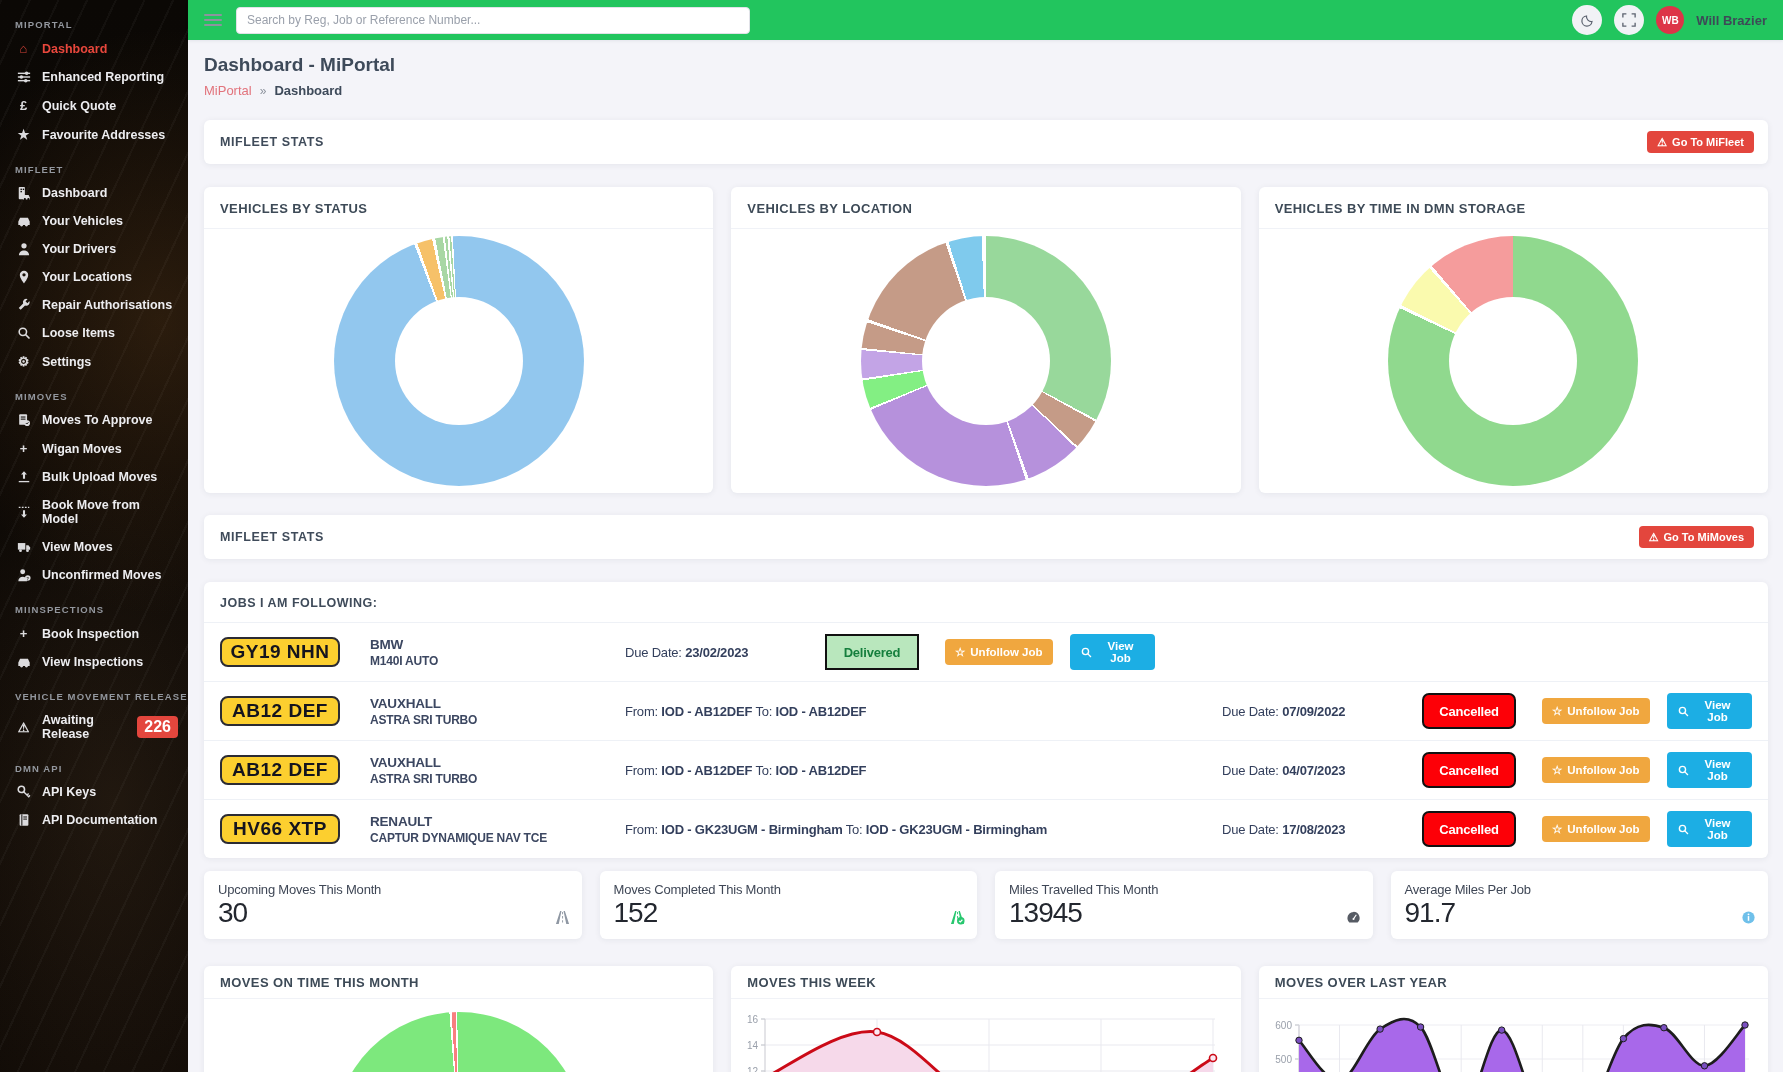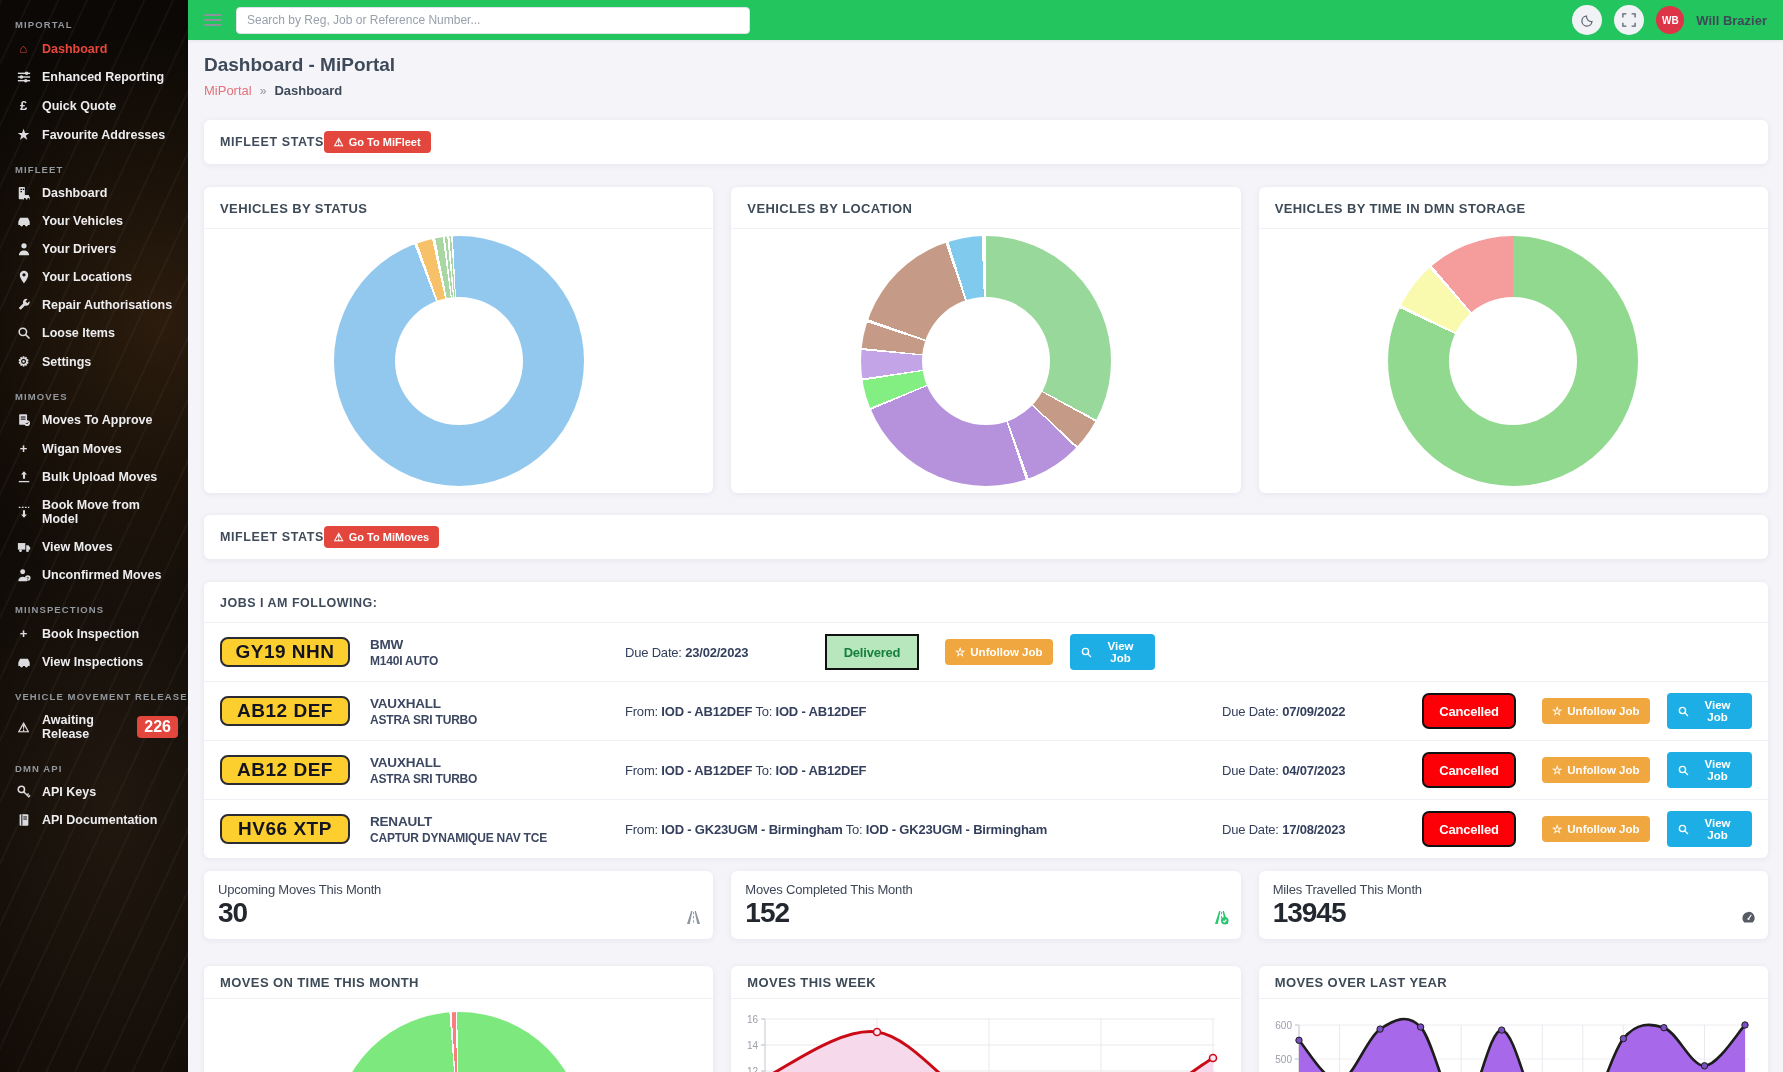--- a/index.html
+++ b/index.html
@@ -43,21 +43,21 @@
 
   
   .content { padding:14px 15px 0 16px; flex:1; overflow:hidden; }
   .page-title { font-size:19px; font-weight:bold; color:#3e4a5a; }
   .breadcrumb { margin-top:7px; font-size:13px; display:flex; gap:8px; align-items:center; }
   .bc-link { color:#e2737c; cursor:pointer; }
   .bc-sep { color:#8d939e; font-size:12px; }
   .bc-current { color:#3e4a5a; font-weight:bold; }
 
   .card { background:#fff; border-radius:6px; box-shadow:0 1px 6px rgba(28,39,60,.07); }
-  .bar-card { margin-top:22px; height:44px; display:flex; align-items:center; padding:0 14px 0 16px; }
+  .bar-card { margin-top:22px; height:44px; display:flex; align-items:center; justify-content:space-between; padding:0 14px 0 16px; }
   .bar-label { font-size:12.5px; font-weight:bold; letter-spacing:.6px; color:#3f4b5a; }
   .btn-red { background:#e3463d; border:none; color:#fff; font-family:inherit; font-size:11px; font-weight:bold; border-radius:4px; padding:5px 10px; display:flex; align-items:center; gap:5px; cursor:pointer; }
   .btn-red .warn { font-size:11px; line-height:1; }
 
   .charts-row { display:flex; gap:18px; margin-top:23px; }
   .chart-card { flex:1; min-width:0; }
   .chart-card .hd { padding:14px 16px 12px; font-size:13px; font-weight:bold; letter-spacing:.4px; color:#3d4a57; border-bottom:1px solid #f0f2f7; }
   .donut-wrap { height:264px; display:flex; align-items:center; justify-content:center; }
   .donut { width:250px; height:250px; border-radius:50%; position:relative; }
   .donut .hole { position:absolute; width:128px; height:128px; background:#fff; border-radius:50%; left:61px; top:61px; }
@@ -65,41 +65,41 @@
   .charts-row.bottom .chart-card { height:300px; }
   .charts-row.bottom .hd { padding:9px 16px 8px; }
   .donut-wrap.small { height:260px; align-items:flex-start; padding-top:13px; }
 
   
   .jobs-card { margin-top:23px; }
   .jobs-heading { padding:14px 16px 12px; font-size:12.5px; font-weight:bold; letter-spacing:.5px; color:#3f4b5a; border-bottom:1px solid #eef1f6; }
   .job-row { display:flex; align-items:center; padding:11px 16px; border-bottom:1px solid #eef1f6; }
   .job-row:last-child { border-bottom:none; }
   .plate { flex:0 0 150px; }
-  .plate-inner { width:130px; height:30px; background:#fc3; background:#fccf2f; border:2px solid #2b2b33; border-radius:8px; display:flex; align-items:center; justify-content:center; font-size:19px; font-weight:bold; color:#14141e; letter-spacing:.5px; }
+  .plate-inner { width:120px; height:30px; background:#fc3; background:#fccf2f; border:2px solid #2b2b33; border-radius:8px; display:flex; align-items:center; justify-content:center; font-size:19px; font-weight:bold; color:#14141e; letter-spacing:.5px; }
   .veh { flex:0 0 255px; color:#3c4761; letter-spacing:-.2px; }
   .veh .make { font-size:13.5px; font-weight:bold; }
   .veh .model { font-size:12px; font-weight:bold; margin-top:2px; }
   .route { flex:1; font-size:13px; color:#333f5c; letter-spacing:-.2px; }
   .route b, .due b { font-weight:bold; }
   .due { flex:0 0 200px; font-size:13px; color:#333f5c; letter-spacing:-.2px; }
   .status { flex:0 0 120px; }
   .badge { width:94px; height:36px; border:2px solid #111; display:flex; align-items:center; justify-content:center; font-size:13px; font-weight:bold; letter-spacing:-.2px; }
   .badge.delivered { background:#b9e7bd; color:#157f3d; }
   .badge.cancelled { background:#fd0007; color:#fff;border-radius:7px; }
   .action-unfollow { flex:0 0 125px; }
   .action-view { flex:0 0 85px; }
   .btn-orange { background:#f0a73f; border:none; border-radius:4px; color:#fff; font-family:inherit; font-size:11.5px; font-weight:bold; padding:6px 10px; display:flex; align-items:center; gap:5px; cursor:pointer; }
   .btn-blue { background:#1caee4; border:none; border-radius:4px; color:#fff; font-family:inherit; font-size:11.5px; font-weight:bold; padding:6px 11px; display:flex; align-items:center; gap:5px; cursor:pointer; }
 
   
   .stats-row { display:flex; gap:18px; margin-top:13px; }
   .stat-card { flex:1; height:68px; padding:11px 14px; position:relative; }
   .stat-label { font-size:13px; color:#3f4756; letter-spacing:-.2px; }
-  .stat-value { font-size:28px; font-weight:bold; color:#23272f; letter-spacing:-1px; margin-top:2px; line-height:1; }
+  .stat-value { font-size:28px; font-weight:normal; color:#23272f; letter-spacing:-1px; margin-top:2px; line-height:1; }
   .stat-icon { position:absolute; right:12px; bottom:10px; }
 
   
   .svg-wrap { padding:6px 4px 0 4px; }
   text.tick { font-family:"Liberation Sans",sans-serif; font-size:10px; fill:#9aa0ab; }
 </style>
 </head>
 <body>
 
 <div class="app">
@@ -539,20 +539,29 @@
                 <path d="M9.7 11.5l1.3 1.3 2.2-2.4" fill="none" stroke="#fff" stroke-width="1.2"></path>
               </svg></span>
           </div>
           <div class="card stat-card">
             <div class="stat-label">Miles Travelled This Month</div>
      <div class="stat-value">13945</div>
      <span class="stat-icon"><svg width="15" height="15" viewBox="0 0 16 16">
                 <path d="M8 2a6.5 6.5 0 0 0-6.5 6.5c0 1.9.8 3.6 2.1 4.8h8.8a6.5 6.5 0 0 0-4.4-11.3z" fill="#565b64"></path>
                 <path d="M8 9.5L11 5" stroke="#fff" stroke-width="1.2"></path>
                 <circle cx="8" cy="9.5" r="1.1" fill="#fff"></circle>
+              </svg></span>
+          </div>
+          <div class="card stat-card">
+            <div class="stat-label">Average Miles Per Job</div>
+     <div class="stat-value">91.7</div>
+     <span class="stat-icon"><svg width="15" height="15" viewBox="0 0 16 16">
+                <circle cx="8" cy="8" r="6.5" fill="#6fc0ea"></circle>
+                <rect x="7.2" y="6.5" width="1.6" height="5" fill="#fff"></rect>
+                <circle cx="8" cy="4.6" r="1" fill="#fff"></circle>
               </svg></span>
           </div>
         </div>
 
       <div class="charts-row bottom">
         <div class="card chart-card">
           <div class="hd">MOVES ON TIME THIS MONTH</div>
           <div class="donut-wrap small">
               <div class="donut" id="donut-3" style="background: conic-gradient(rgb(125, 232, 125) 0deg, rgb(125, 232, 125) 355.6deg, rgb(255, 255, 255) 355.6deg, rgb(255, 255, 255) 356.6deg, rgb(248, 127, 127) 356.6deg, rgb(248, 127, 127) 358.4deg, rgb(255, 255, 255) 358.4deg, rgb(255, 255, 255) 359.2deg, rgb(125, 232, 125) 359.2deg, rgb(125, 232, 125) 360deg);"></div>
             </div>

